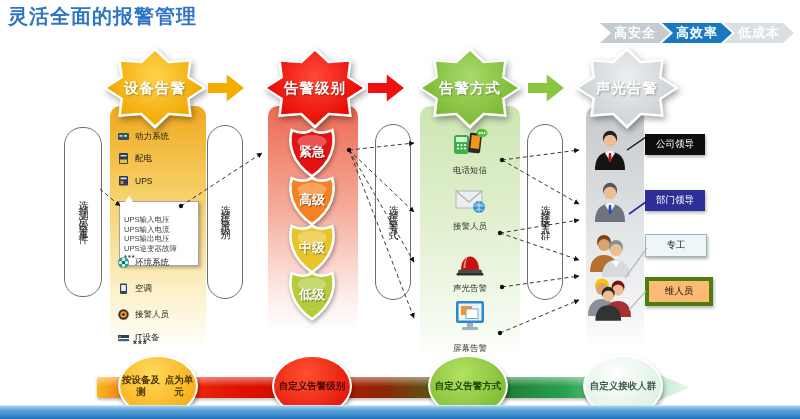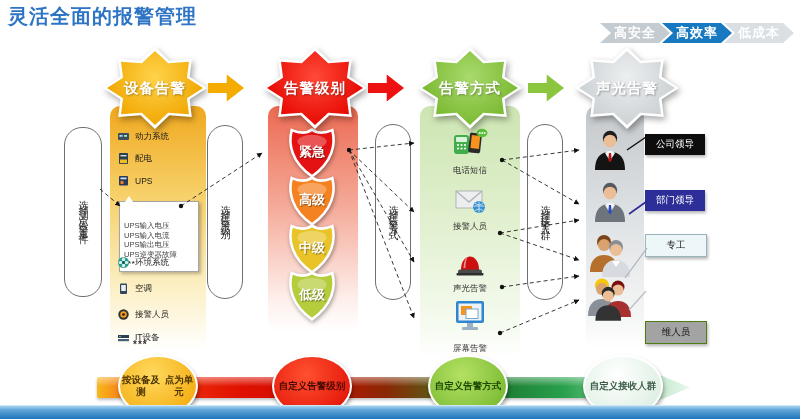--- a/index.html
+++ b/index.html
@@ -49,41 +49,41 @@
   .s1{left:64px;top:127px;width:36px;height:168px;}
   .s2{left:207px;top:125px;width:34px;height:172px;}
   .s3{left:375px;top:124px;width:34px;height:174px;}
   .s4{left:527px;top:124px;width:34px;height:174px;}
   
   .dev-row{position:absolute;left:117px;display:flex;align-items:center;gap:5px;width:88px;}
   .dev-row svg{flex-shrink:0;}
   .dev-row .t{font-size:8.5px;color:#1c1c1c;}
   .more{position:absolute;font-size:10px;font-weight:bold;color:#333;letter-spacing:1px;}
   .tooltip{position:absolute;left:119px;top:201px;width:70px;background:#fff;border:1px solid #a5a5a5;
-        padding:19px 4px 2px 4px;font-size:7.5px;line-height:9.5px;color:#444;
+        padding:13px 4px 2px 4px;font-size:7.5px;line-height:9.5px;color:#444;
         box-shadow:2px 2px 3px rgba(0,0,0,.25);}
   .tooltip::before{content:"";position:absolute;top:-6px;left:5px;border-left:4px solid transparent;
         border-right:4px solid transparent;border-bottom:6px solid #fff;}
   .tooltip .tm{font-weight:bold;color:#333;letter-spacing:1px;}
   
   .level{position:absolute;left:286px;width:52px;height:50px;filter:drop-shadow(1px 2px 2px rgba(0,0,0,.35));}
   .level svg{position:absolute;inset:0;}
   .level .lbl{position:absolute;inset:0;display:flex;align-items:center;justify-content:center;
         color:#fff;font-size:13px;font-weight:bold;text-shadow:1px 1px 1px rgba(0,0,0,.4);}
   
   .method{position:absolute;left:430px;width:80px;text-align:center;}
   .method .t{font-size:8.5px;color:#333;margin-top:1px;}
   
   .person{position:absolute;}
   .rbox{position:absolute;left:645px;width:60px;height:21px;display:flex;align-items:center;justify-content:center;
         font-size:9.5px;box-shadow:1px 2px 3px rgba(0,0,0,.3);}
   .rb0{background:#0d0d0d;color:#fff;}
   .rb1{background:#2e2e99;color:#fff;}
   .rb2{background:#edf6f8;color:#111;border:1px solid #9ab4bc;}
-  .rb3{background:#a3a3a3;color:#111;border:1px solid #4d7c0f;margin-top:44px;}
+  .rb3{background:#fdba74;color:#111;border:4px solid #4d7c0f;}
   
   .overlay{position:absolute;inset:0;pointer-events:none;}
   
   .tbar{position:absolute;left:97px;top:377px;width:556px;height:21px;border-radius:2px;
         background:linear-gradient(180deg,rgba(255,255,255,.45) 0%,rgba(255,255,255,0) 45%),
         linear-gradient(90deg,#f8b81c 0%,#f23c10 10%,#e01000 26%,#cc0f00 38%,#8a2804 52%,#55601a 62%,#1e7a30 72%,#28a04c 84%,#8fd8a0 96%,#cfeeda 100%);
         box-shadow:0 2px 3px rgba(0,0,0,.25);}
   .tarrow{position:absolute;left:650px;top:367px;width:40px;height:41px;
         clip-path:polygon(0 10%,100% 50%,0 90%);
         background:linear-gradient(90deg,#b9e4c4,#e9f8ee);filter:drop-shadow(1px 1px 1px rgba(0,0,0,.25));}

